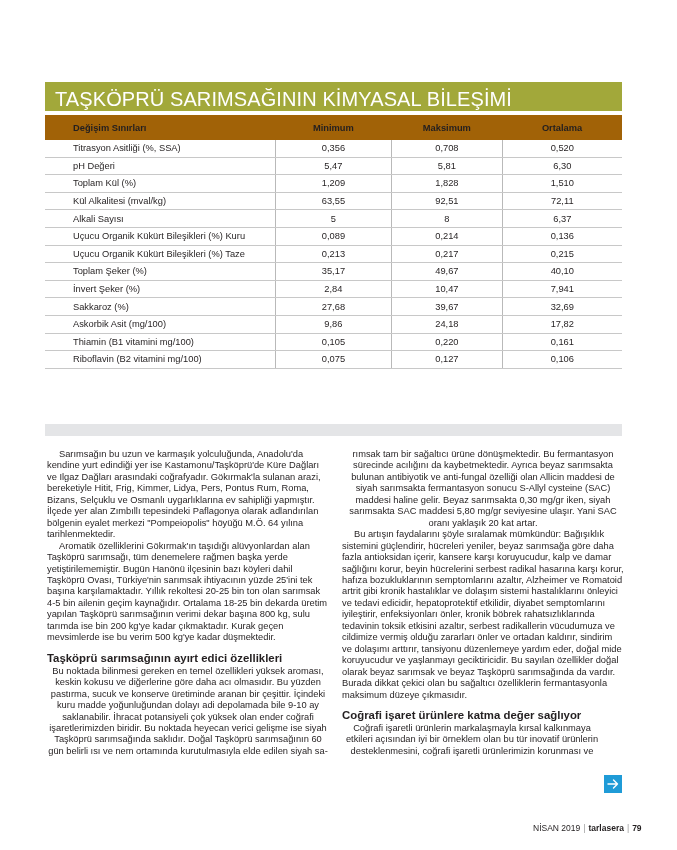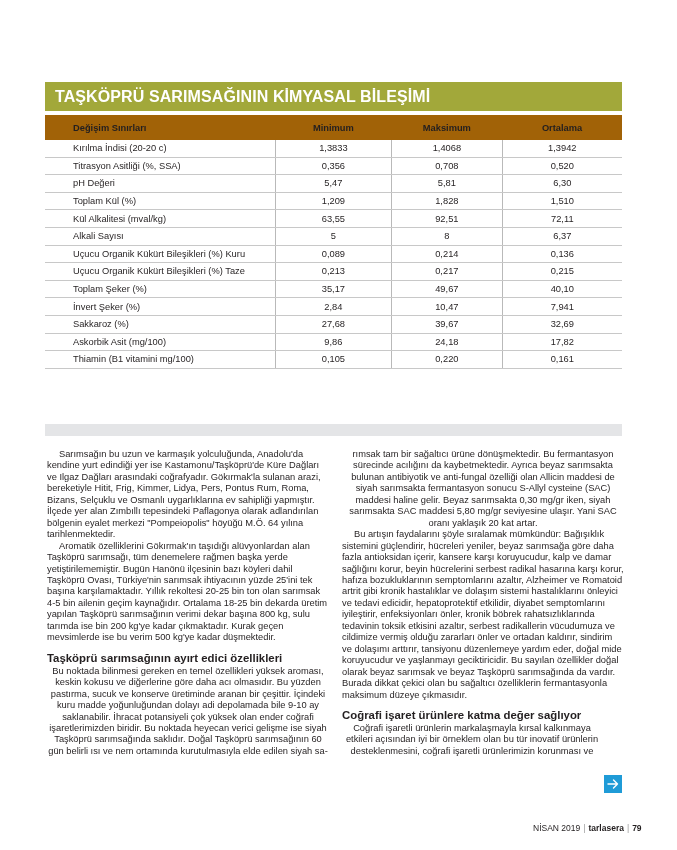--- a/index.html
+++ b/index.html
@@ -1,21 +1,21 @@
 <!DOCTYPE html>
 <html><head>
 <meta charset="utf-8">
 <style>
   html, body { margin: 0; padding: 0; background: #ffffff; }
   body { width: 677px; height: 850px; position: relative; overflow: hidden;
          font-family: "Liberation Sans", sans-serif; color: #231f20; }
   .banner { position: absolute; left: 45px; top: 82px; width: 577px; height: 29px;
             background: #a2a83a; }
-  .banner-title { position: absolute; left: 10px; top: 6px; color: #ffffff; font-weight: bold;
-                  font-size: 16px; letter-spacing: 0.1px; white-space: nowrap; }
+  .banner-title { position: absolute; left: 10px; top: 6px; color: #ffffff; font-weight: normal;
+                  font-size: 20px; letter-spacing: 0.1px; white-space: nowrap; }
   table.chem { position: absolute; left: 45px; top: 115px; width: 577px; border-collapse: collapse;
                font-size: 9.3px; color: #231f20; }
   table.chem th { background: #a16207; height: 25px; font-weight: bold; font-size: 9.3px; text-align: center; padding: 0; }
   table.chem th.c0 { text-align: left; padding-left: 28px; }
   table.chem td { height: 16.6px; padding: 0; border-bottom: 1px solid #c8c8c8; text-align: center; }
   table.chem td.c0 { text-align: left; padding-left: 28px; }
   table.chem td.c1, table.chem td.c2, table.chem td.c3 { border-left: 1px solid #b9b9b9; }
   table.chem tr.first td { padding-top: 2px; }
   .c0 { width: 203px; } .c1 { width: 116px; } .c2 { width: 110px; } .c3 { width: 120px; }
   .table-footer { position: absolute; left: 45px; top: 424px; width: 577px; height: 12px; background: #e4e5e7; }
@@ -41,26 +41,20 @@
 <table class="chem">
   <thead>
     <tr>
       <th class="c0">Değişim Sınırları</th>
       <th class="c1">Minimum</th>
       <th class="c2">Maksimum</th>
       <th class="c3">Ortalama</th>
     </tr>
   </thead>
   <tbody id="table-body">
-      <tr>
-        <td class="c0">Kırılma İndisi (20-20 c)</td>
-        <td class="c1">1,3833</td>
-        <td class="c2">1,4068</td>
-        <td class="c3">1,3942</td>
-      </tr>
       <tr>
         <td class="c0">Titrasyon Asitliği (%, SSA)</td>
         <td class="c1">0,356</td>
         <td class="c2">0,708</td>
         <td class="c3">0,520</td>
       </tr>
       <tr>
         <td class="c0">pH Değeri</td>
         <td class="c1">5,47</td>
         <td class="c2">5,81</td>
@@ -119,20 +113,26 @@
         <td class="c1">9,86</td>
         <td class="c2">24,18</td>
         <td class="c3">17,82</td>
       </tr>
       <tr>
         <td class="c0">Thiamin (B1 vitamini mg/100)</td>
         <td class="c1">0,105</td>
         <td class="c2">0,220</td>
         <td class="c3">0,161</td>
       </tr>
+      <tr>
+        <td class="c0">Riboflavin (B2 vitamini mg/100)</td>
+        <td class="c1">0,075</td>
+        <td class="c2">0,127</td>
+        <td class="c3">0,106</td>
+      </tr>
     </tbody>
 </table>
 
 <div class="table-footer"></div>
 
 <div class="col left">
   <p>Sarımsağın bu uzun ve karmaşık yolculuğunda, Anadolu'da kendine yurt edindiği yer ise Kastamonu/Taşköprü'de Küre Dağları ve Ilgaz Dağları arasındaki coğrafyadır. Gökırmak'la sulanan arazi, bereketiyle Hitit, Frig, Kimmer, Lidya, Pers, Pontus Rum, Roma, Bizans, Selçuklu ve Osmanlı uygarlıklarına ev sahipliği yapmıştır. İlçede yer alan Zımbıllı tepesindeki Paflagonya olarak adlandırılan bölgenin eyalet merkezi "Pompeiopolis" höyüğü M.Ö. 64 yılına tarihlenmektedir.</p>
   <p>Aromatik özelliklerini Gökırmak'ın taşıdığı alüvyonlardan alan Taşköprü sarımsağı, tüm denemelere rağmen başka yerde yetiştirilememiştir. Bugün Hanönü ilçesinin bazı köyleri dahil Taşköprü Ovası, Türkiye'nin sarımsak ihtiyacının yüzde 25'ini tek başına karşılamaktadır. Yıllık rekoltesi 20-25 bin ton olan sarımsak 4-5 bin ailenin geçim kaynağıdır. Ortalama 18-25 bin dekarda üretim yapılan Taşköprü sarımsağının verimi dekar başına 800 kg, sulu tarımda ise bin 200 kg'ye kadar çıkmaktadır. Kurak geçen mevsimlerde ise bu verim 500 kg'ye kadar düşmektedir.</p>
   <h3>Taşköprü sarımsağının ayırt edici özellikleri</h3>
   <p class="noindent">Bu noktada bilinmesi gereken en temel özellikleri yüksek aroması, keskin kokusu ve diğerlerine göre daha acı olmasıdır. Bu yüzden pastırma, sucuk ve konserve üretiminde aranan bir çeşittir. İçindeki kuru madde yoğunluğundan dolayı adi depolamada bile 9-10 ay saklanabilir. İhracat potansiyeli çok yüksek olan ender coğrafi işaretlerimizden biridir. Bu noktada heyecan verici gelişme ise siyah Taşköprü sarımsağında saklıdır. Doğal Taşköprü sarımsağının 60 gün belirli ısı ve nem ortamında kurutulmasıyla elde edilen siyah sa-</p>

